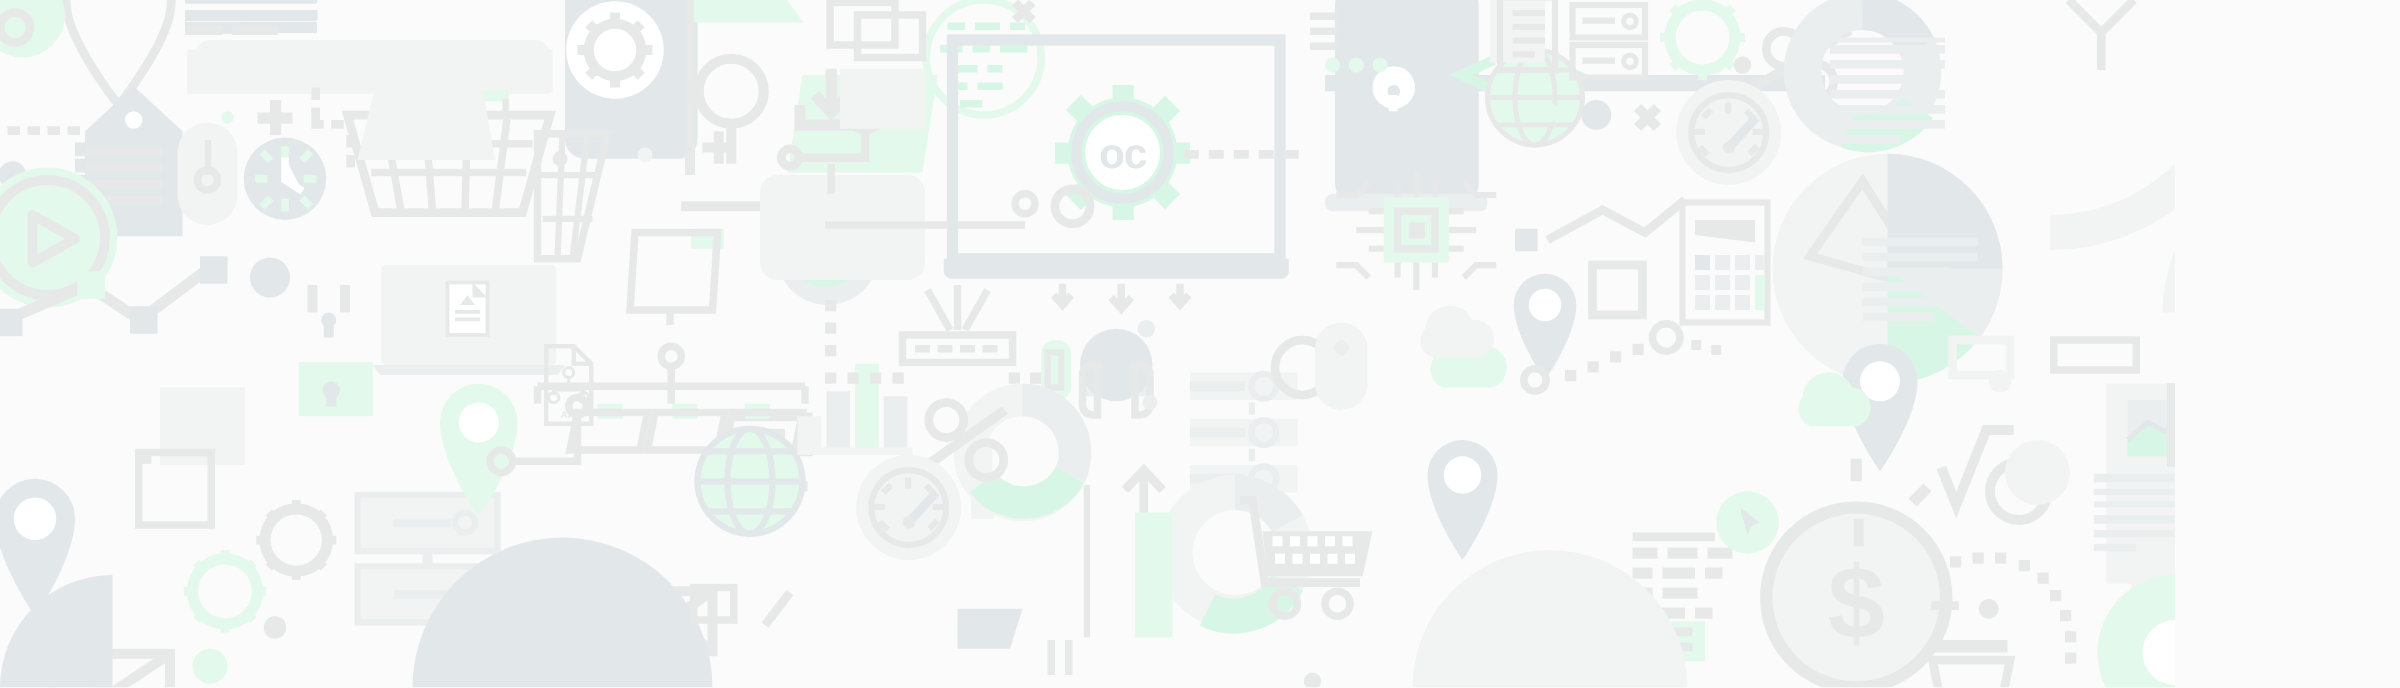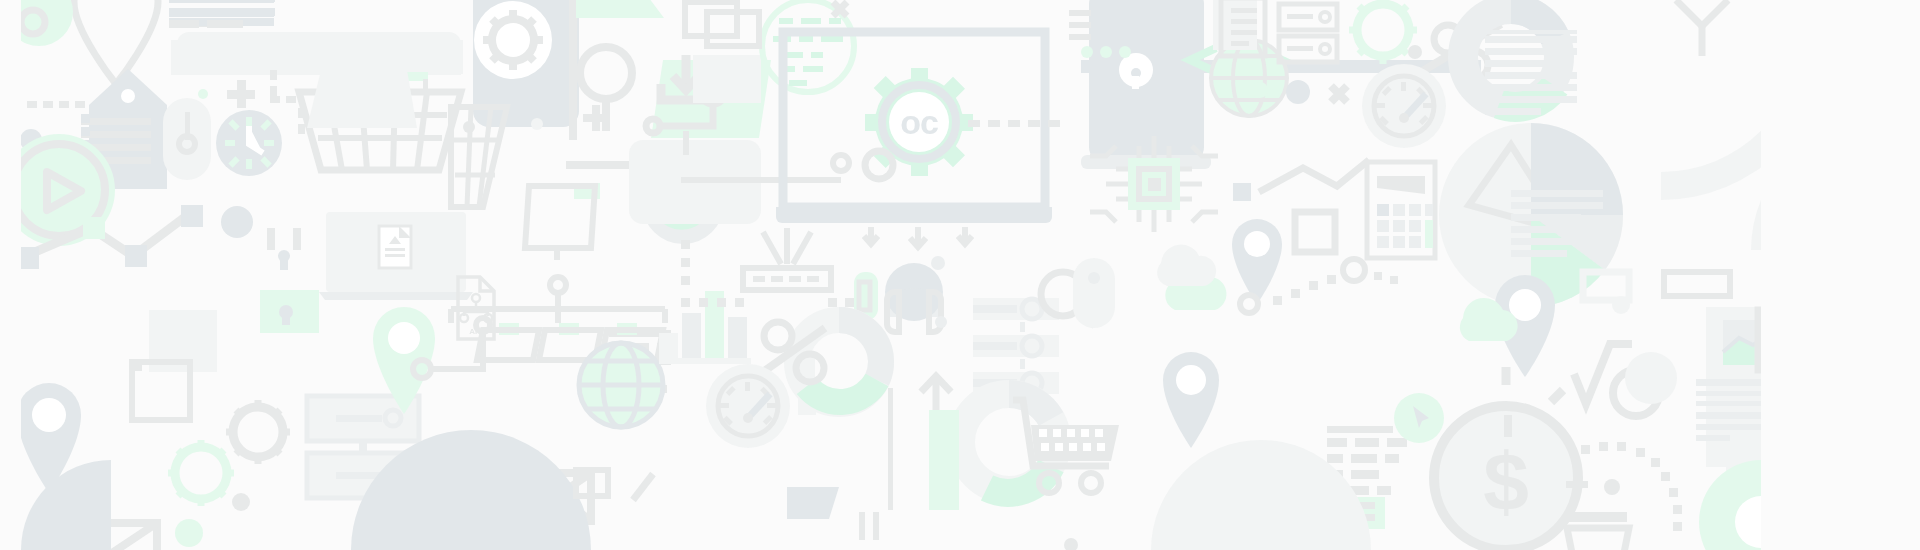--- a/index.html
+++ b/index.html
@@ -2,21 +2,21 @@
 <html><head>
 <meta charset="utf-8">
 <title>Banner</title>
 <style>
   html,body{margin:0;padding:0;}
   body{
     width:1920px;height:550px;overflow:hidden;
     background:#fbfbfb;
     font-family:"Liberation Sans", sans-serif;
   }
-  #stage{position:relative;width:1740px;height:550px;overflow:hidden;background:#fbfbfb;margin-left:21px;}
+  #stage{position:relative;width:1740px;height:550px;overflow:hidden;background:#fbfbfb;}
   #stage svg{position:absolute;top:0;left:0;display:block;}
   .noclick{pointer-events:none;}
 </style>
 </head>
 <body>
 
 <div id="stage">
 
 <svg width="1920" height="550" viewBox="0 0 1920 550" xmlns="http://www.w3.org/2000/svg" class="noclick">
   <defs>

